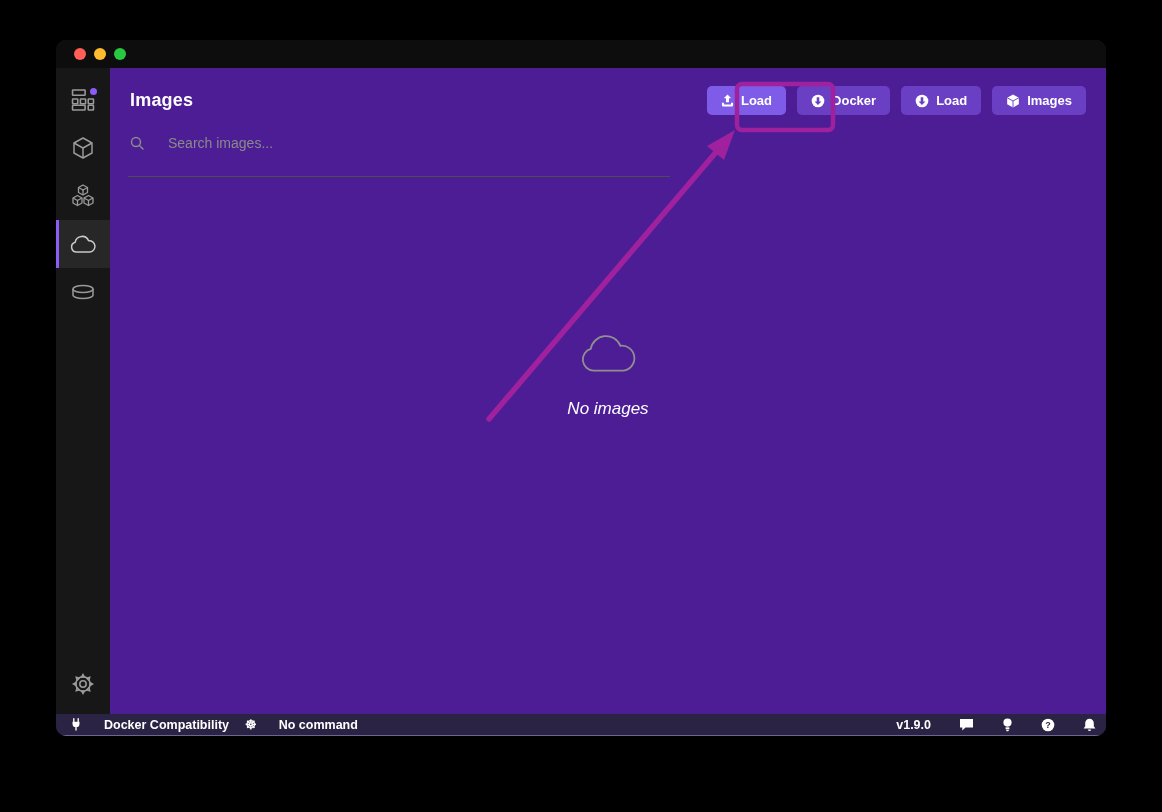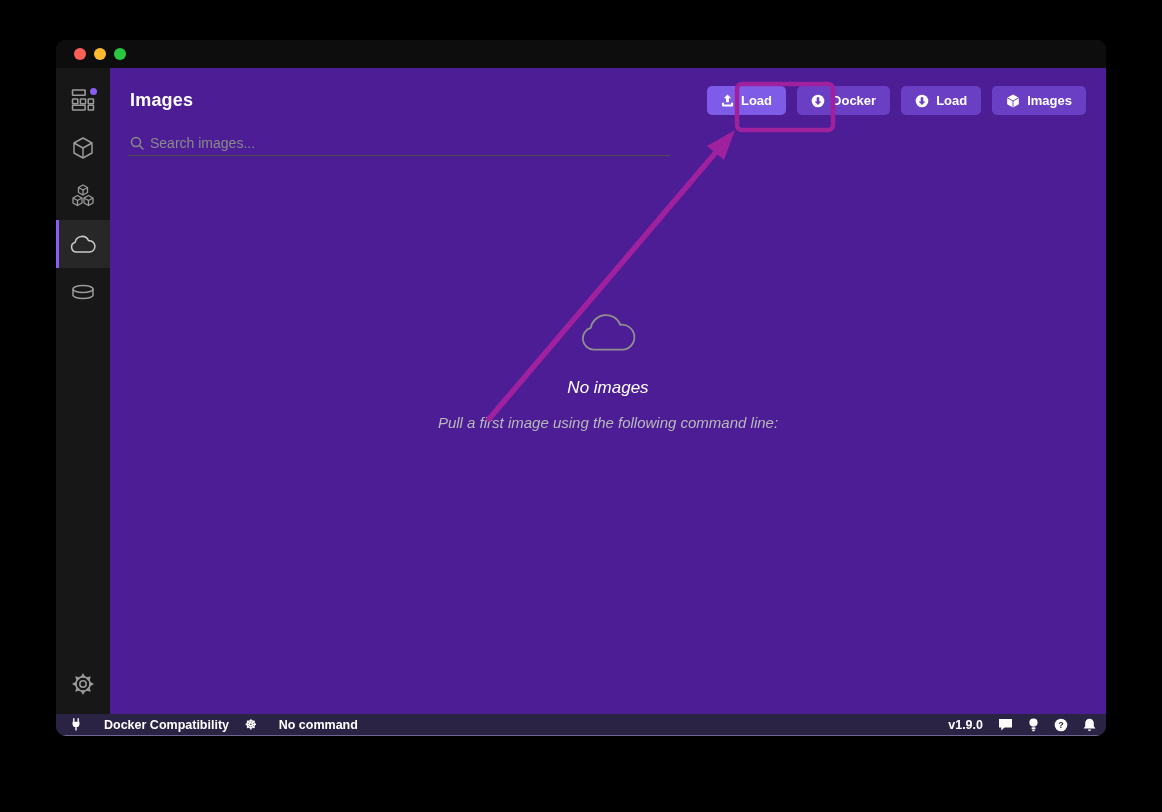--- a/index.html
+++ b/index.html
@@ -39,40 +39,40 @@
   .page-title { color:#fff; font-size:18px; font-weight:700; letter-spacing:.2px; }
   .btn-row { display:flex; gap:11px; }
   .btn {
     display:flex; align-items:center; gap:7px; height:29px; padding:8px 14px;
     background:#6b3fc4; color:#fff; font-size:13px; font-weight:600;
     border:none; border-radius:5px; cursor:pointer; font-family:"Liberation Sans", sans-serif;
   }
   .btn.load { background:#7e5ce8; }
   .btn svg { display:block; }
 
-  .search-row { display:flex; align-items:center; gap:6px; margin:16px 20px 0 18px; width:542px;
-    border-bottom:1px solid #4d4d4d; padding:4px 2px 4px 2px; }
+  .search-row { display:flex; align-items:center; gap:24px; margin:16px 20px 0 18px; width:542px;
+    border-bottom:1px solid #4d4d4d; padding:4px 2px 25px 2px; }
   .search-input { background:transparent; border:none; outline:none; color:#ddd; font-size:14px; flex:1;
     font-family:"Liberation Sans", sans-serif; }
   .search-input::placeholder { color:#8a8a8a; }
 
   
   .empty { margin-top:156px; display:flex; flex-direction:column; align-items:center;font-style:italic; }
   .empty-title { margin-top:24px; color:#fff; font-size:17px; font-weight:500; }
   .empty-hint { margin-top:16px; color:#b9b9b9; font-size:15px; }
   .cmd-box { margin-top:16px; width:385px; height:48px; background:#131313;
     display:flex; align-items:center; padding:0 14px 0 22px; }
   .cmd-text { flex:1; color:#f2f2f2; font-size:15px; font-family:"DejaVu Sans Mono", monospace; white-space:nowrap; }
   .copy-btn { background:none; border:none; cursor:pointer; padding:0; display:flex; }
 
   
   .statusbar { height:22px; background:#2a2343; border-bottom:1px solid #6b6790; flex:0 0 auto;
     display:flex; align-items:center; color:#fff; font-size:12.5px; font-weight:600; padding:0 10px 0 6px; }
   .status-item { display:flex; align-items:center; gap:22px; padding:0 8px; cursor:pointer; }
-  .status-right { margin-left:auto; display:flex; align-items:flex-start; gap:15px; }
+  .status-right { margin-left:auto; display:flex; align-items:flex-start; gap:28px; }
   .version { font-weight:600; }
   .status-icon { display:flex; align-items:center; cursor:pointer; }
   .wheel-glyph { font-size:13px; line-height:1; }
 
   
   .overlay { position:absolute; inset:0; pointer-events:none; z-index:50; }
 </style>
 </head>
 <body>
 
@@ -188,21 +188,20 @@
           <path d="M9.5 9.5 L13 13" stroke-linecap="round"></path>
         </svg>
         <input class="search-input" type="text" placeholder="Search images..." style="">
       </div>
 
       <div class="empty">
         <svg width="58" height="42" viewBox="0 0 26 19" fill="none" stroke="#8f8f8f" stroke-width="0.8" stroke-linejoin="round" stroke-linecap="round">
           <path d="M20 17 H6.5 A5 5 0 0 1 5.2 7.2 A7 7 0 0 1 18.6 5.8 A5.6 5.6 0 0 1 20 17 Z"></path>
         </svg>
         <div class="empty-title">No images</div>
-        <div class="empty-hint">Pull a first image using the following command line:</div>
       </div>
     </main>
   </div>
 
   <footer class="statusbar">
     <div class="status-item">
       <svg width="12" height="13" viewBox="0 0 12 13" fill="none" stroke="#fff" stroke-width="1.4" stroke-linecap="round">
         <path d="M3.8 0.8 V3.4 M8.2 0.8 V3.4"></path>
         <path d="M2.5 3.8 h7 v2 a3.5 3.5 0 0 1 -7 0 Z" fill="#fff" stroke="none"></path>
         <path d="M6 9.6 V12"></path>

